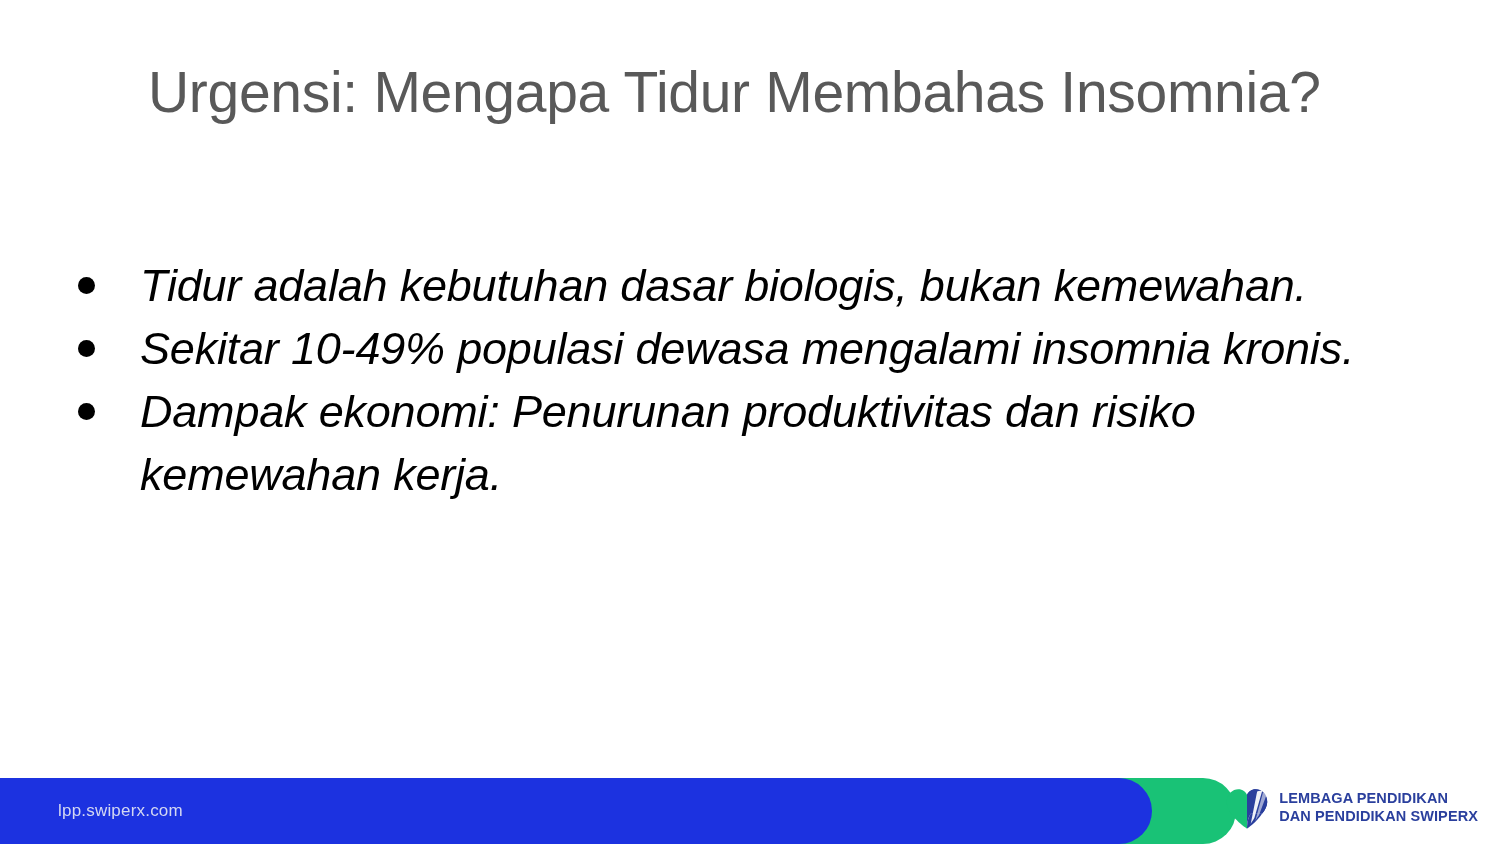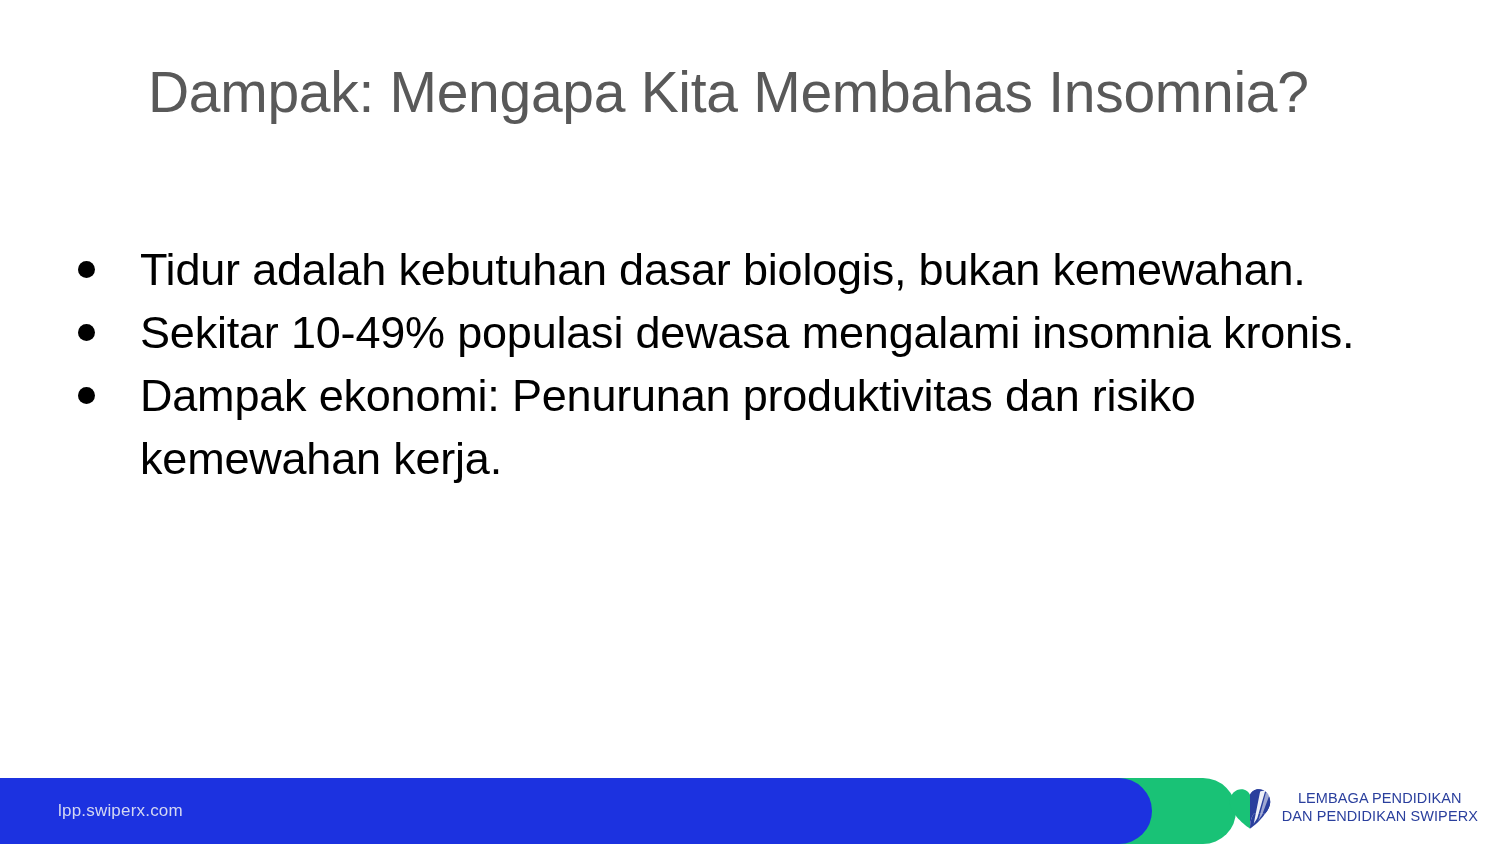--- a/index.html
+++ b/index.html
@@ -32,25 +32,26 @@
     font-weight: 400;
     color: #595959;
     letter-spacing: -0.3px;
     white-space: nowrap;
   }
 
   
   .body-list {
     position: absolute;
     left: 62px;
-    top: 238px;
+    top: 254px;
     width: 1370px;
     margin: 0;
     padding: 0;
     list-style: none;
+    font-style: italic;
   }
   .bullet-row {
     position: relative;
     padding-left: 78px;
     font-size: 45px;
     line-height: 63px;
     color: #000000;
     font-weight: 400;
     letter-spacing: -0.2px;
   }
@@ -124,33 +125,32 @@
     flex: 0 0 auto;
   }
   .logo-wordmark {
     display: flex;
     flex-direction: column;
     justify-content: center;
     line-height: 1.22;
   }
   .logo-line {
     font-size: 14.5px;
-    font-weight: normal;
+    font-weight: bold;
     color: #2a3f9d;
     letter-spacing: 0.1px;
     white-space: nowrap;
-    text-align: center;
   }
 </style>
 </head>
 <body>
 
 <div class="slide">
 
-  <div class="slide-title">Dampak: Mengapa Kita Membahas Insomnia?</div>
+  <div class="slide-title">Urgensi: Mengapa Tidur Membahas Insomnia?</div>
 
   <ul class="body-list">
     <li class="bullet-row">
       <span class="bullet-marker"></span>
       <span class="bullet-text">Tidur adalah kebutuhan dasar biologis, bukan kemewahan.</span>
     </li>
     <li class="bullet-row">
       <span class="bullet-marker"></span>
       <span class="bullet-text">Sekitar 10-49% populasi dewasa mengalami insomnia kronis.</span>
     </li>

